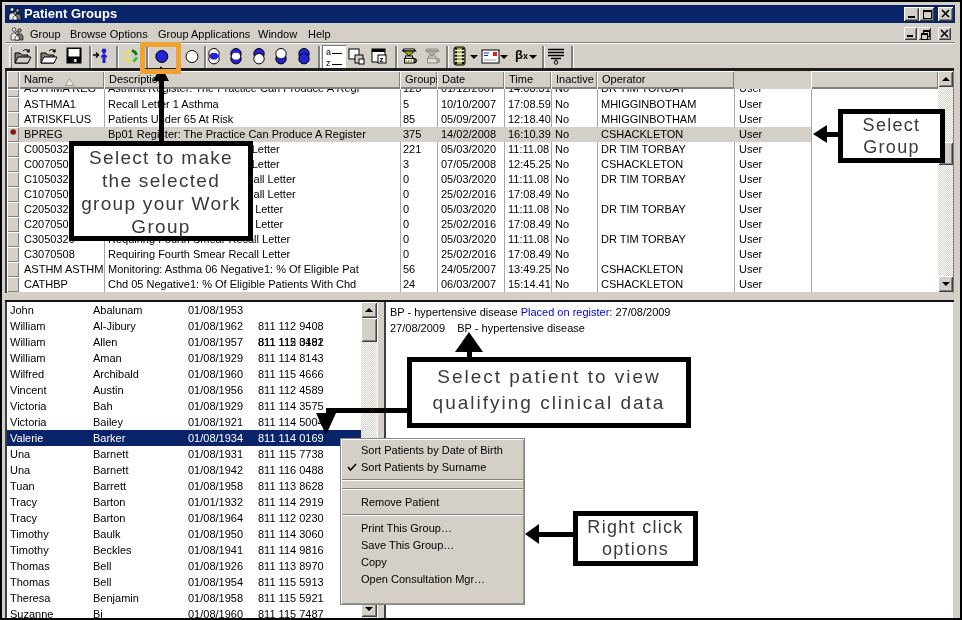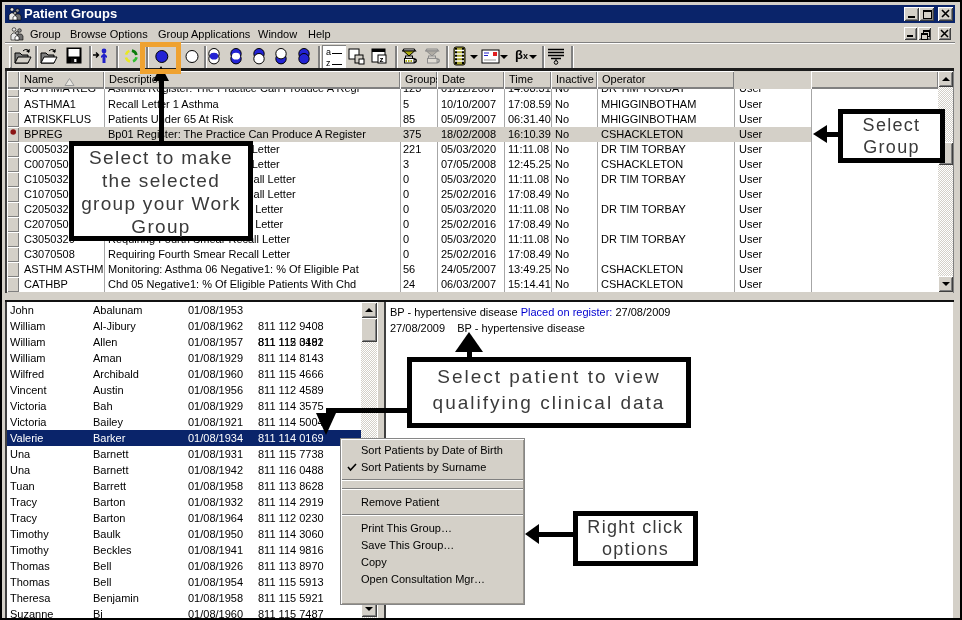--- a/index.html
+++ b/index.html
@@ -264,31 +264,31 @@
       <span style="left:501px;">17:08.59</span>
       <span style="left:548px;">No</span>
       <span style="left:594px;">MHIGGINBOTHAM</span>
       <span style="left:732px;">User</span>
     </div>
  <div class="trow" style="top:23px;">
       <span style="left:17px;">ATRISKFLUS</span>
       <span style="left:101px;">Patients Under 65 At Risk</span>
       <span style="left:396px;">85</span>
       <span style="left:434px;">05/09/2007</span>
-      <span style="left:501px;">06:31.40</span>
+      <span style="left:501px;">12:18.40</span>
       <span style="left:548px;">No</span>
       <span style="left:594px;">MHIGGINBOTHAM</span>
       <span style="left:732px;">User</span>
     </div>
  <div class="trow" style="top:38px;">
       <div class="abs" style="left:12px;top:0;width:792px;height:15px;background:#d4d0c8;"></div>
       <span style="left:17px;">BPREG</span>
       <span style="left:101px;">Bp01 Register: The Practice Can Produce A Register</span>
       <span style="left:396px;">375</span>
-      <span style="left:434px;">18/02/2008</span>
+      <span style="left:434px;">14/02/2008</span>
       <span style="left:501px;">16:10.39</span>
       <span style="left:548px;">No</span>
       <span style="left:594px;">CSHACKLETON</span>
       <span style="left:732px;">User</span>
     </div>
  <div class="trow" style="top:53px;">
       <span style="left:17px;">C0050320</span>
       <span style="left:101px;">Requiring First Smear Recall Letter</span>
       <span style="left:396px;">221</span>
       <span style="left:434px;">05/03/2020</span>
@@ -464,21 +464,21 @@
     </div>
  <div class="prow" style="top:176px;">
       <span style="left:3px;">Tuan</span>
       <span style="left:86px;">Barrett</span>
       <span style="left:181px;">01/08/1958</span>
       <span style="left:251px;">811 113 8628</span>
     </div>
  <div class="prow" style="top:192px;">
       <span style="left:3px;">Tracy</span>
       <span style="left:86px;">Barton</span>
-      <span style="left:181px;">01/08/1932</span>
+      <span style="left:181px;">01/01/1932</span>
       <span style="left:251px;">811 114 2919</span>
     </div>
  <div class="prow" style="top:208px;">
       <span style="left:3px;">Tracy</span>
       <span style="left:86px;">Barton</span>
       <span style="left:181px;">01/08/1964</span>
       <span style="left:251px;">811 112 0230</span>
     </div>
  <div class="prow" style="top:224px;">
       <span style="left:3px;">Timothy</span>

